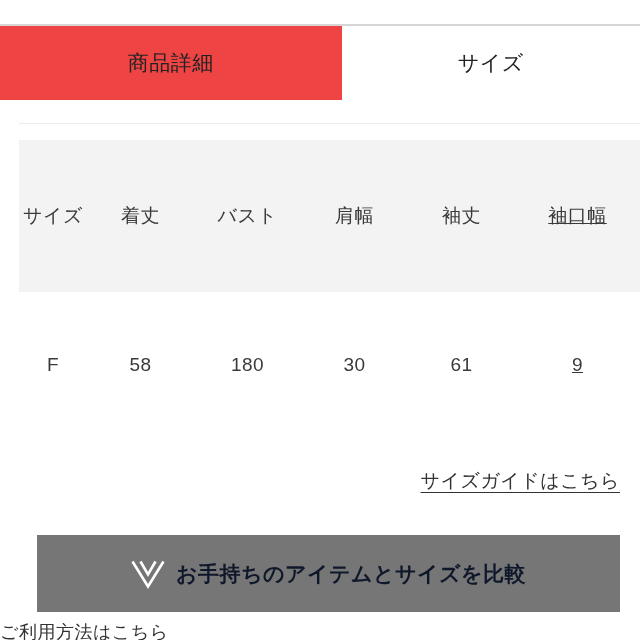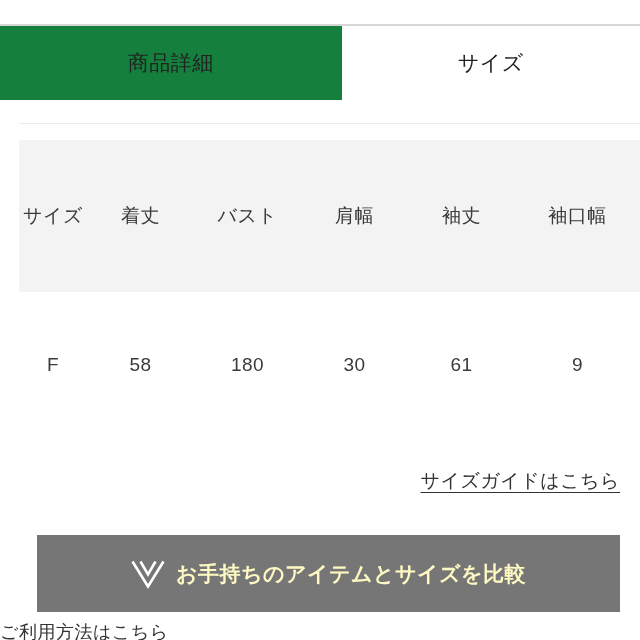--- a/index.html
+++ b/index.html
@@ -34,21 +34,21 @@
     justify-content: center;
     font-size: 21px;
     letter-spacing: 0.5px;
     color: #222222;
     box-sizing: border-box;
     cursor: pointer;
     user-select: none;
   }
   .tab-inactive {
     width: 364px;
-    background: #15803d;
+    background: #ef4444;
   }
   .tab-active {
     width: 318px;
     background: #ffffff;
   }
 
   
   .section-divider {
     position: absolute;
     left: 19px;
@@ -88,21 +88,21 @@
     vertical-align: middle;
     padding: 0;
     background: #ffffff;
     letter-spacing: 0.5px;
   }
   .col-0 { width: 68px; }
   .col-1 { width: 107px; }
   .col-2 { width: 107px; }
   .col-3 { width: 107px; }
   .col-4 { width: 107px; }
-  .col-5 { width: 125px; }
+  .col-5 { width: 125px; text-decoration: underline; }
 
   
   .size-guide-row {
     position: absolute;
     left: 0;
     top: 468px;
     width: 620px;
     text-align: right;
   }
   .size-guide-link {
@@ -133,21 +133,21 @@
   .vv-icon {
     width: 34px;
     height: 30px;
     margin-right: 11px;
     flex: 0 0 auto;
     display: block;
   }
   .compare-label {
     font-size: 21px;
     font-weight: bold;
-    color: #fef9c3;
+    color: #0f172a;
     letter-spacing: 0.5px;
     white-space: nowrap;
   }
 
   
   .usage-row {
     position: absolute;
     left: 0;
     top: 620px;
     width: 620px;

